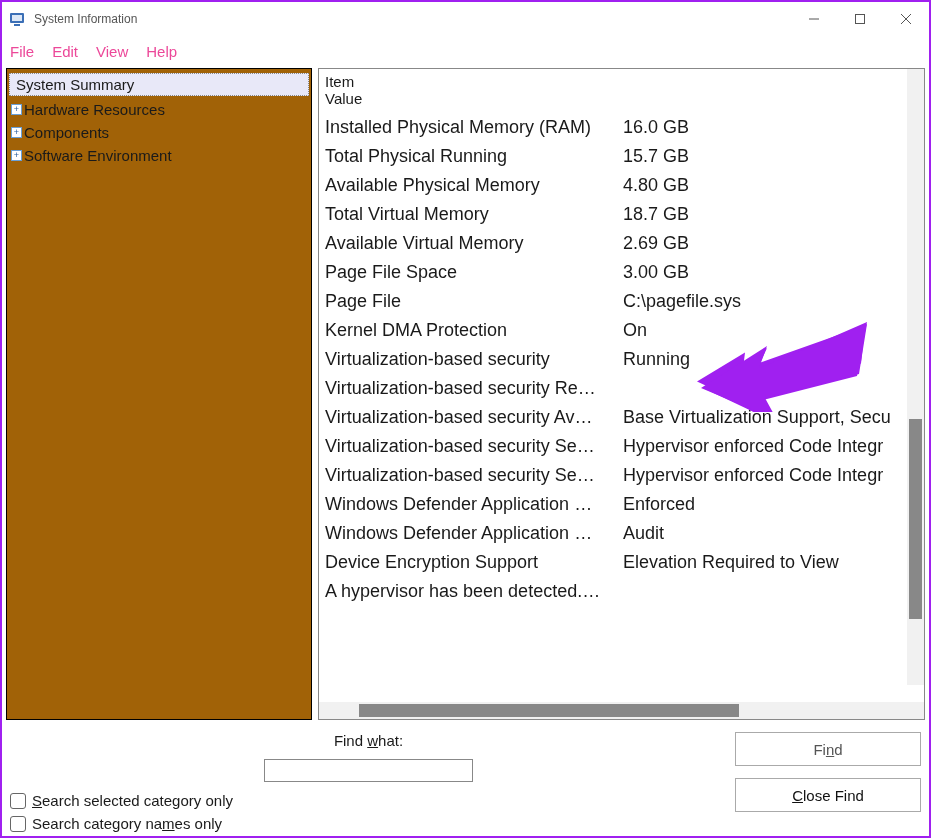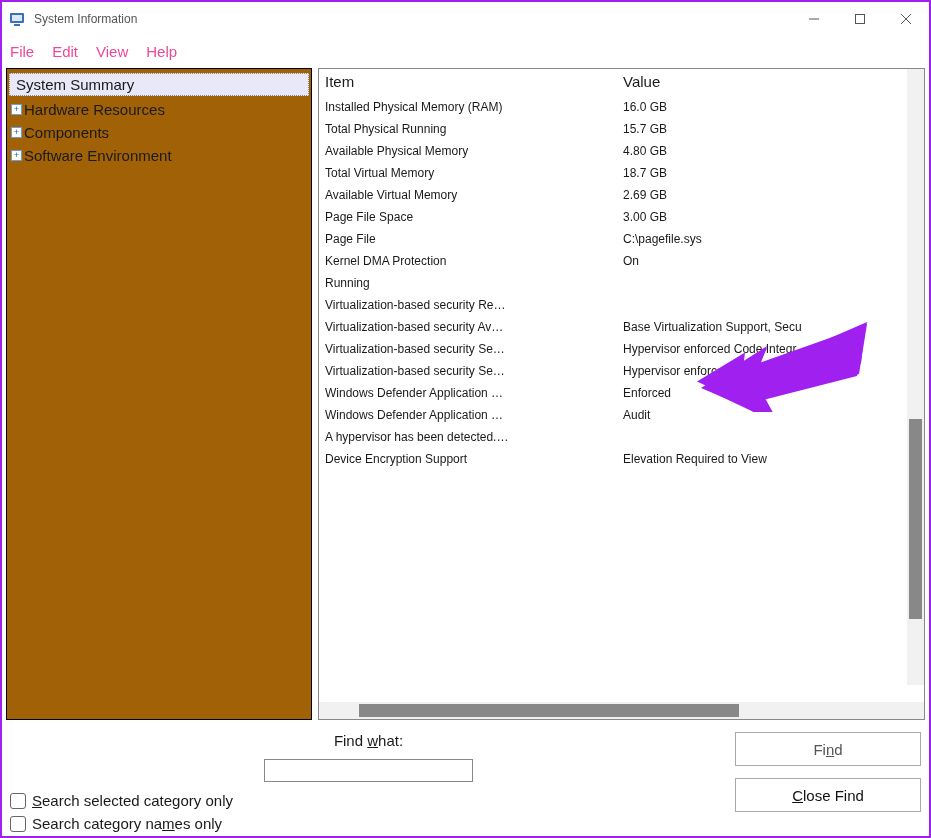--- a/index.html
+++ b/index.html
@@ -102,25 +102,26 @@
     position:relative;
   }
   .list-table {
     width: 100%;
   }
   .list-header {
     display:flex;
     font-size:15px;
     padding: 4px 0 6px 6px;
     border-bottom: 0;
+    flex-direction: column;
   }
   .col-item { width: 298px; padding-right:4px; flex-shrink:0;}
   .col-value { flex:1; min-width:0;}
   .list-body {
-    font-size: 12px;
+    font-size: 18px;
   }
   .row {
     display:flex;
     padding: 4px 0 4px 6px;
     white-space: nowrap;
   }
   .row .col-item, .row .col-value {
     overflow: hidden;
     text-overflow: ellipsis;
   }
@@ -293,20 +294,21 @@
             </div>
             <div class="row">
               <div class="col-item">Page File</div>
               <div class="col-value">C:\pagefile.sys</div>
             </div>
             <div class="row">
               <div class="col-item">Kernel DMA Protection</div>
               <div class="col-value">On</div>
             </div>
             <div class="row">
+              <div class="col-item">Virtualization-based security</div>
               <div class="col-value">Running</div>
             </div>
             <div class="row">
               <div class="col-item">Virtualization-based security Re…</div>
               <div class="col-value"></div>
             </div>
             <div class="row">
               <div class="col-item">Virtualization-based security Av…</div>
               <div class="col-value">Base Virtualization Support, Secu</div>
             </div>
@@ -320,26 +322,26 @@
             </div>
             <div class="row">
               <div class="col-item">Windows Defender Application …</div>
               <div class="col-value">Enforced</div>
             </div>
             <div class="row">
               <div class="col-item">Windows Defender Application …</div>
               <div class="col-value">Audit</div>
             </div>
             <div class="row">
+              <div class="col-item">Device Encryption Support</div>
+              <div class="col-value">Elevation Required to View</div>
+            </div>
+            <div class="row">
               <div class="col-item">A hypervisor has been detected.…</div>
               <div class="col-value"></div>
-            </div>
-            <div class="row">
-              <div class="col-item">Device Encryption Support</div>
-              <div class="col-value">Elevation Required to View</div>
             </div>
           </div>
       </div>
       <div class="vscroll">
         <div class="vthumb" style="top:350px;height:200px;"></div>
       </div>
     </div>
     <div class="hscroll">
       <div class="hthumb" style="left:40px;width:380px;"></div>
     </div>

